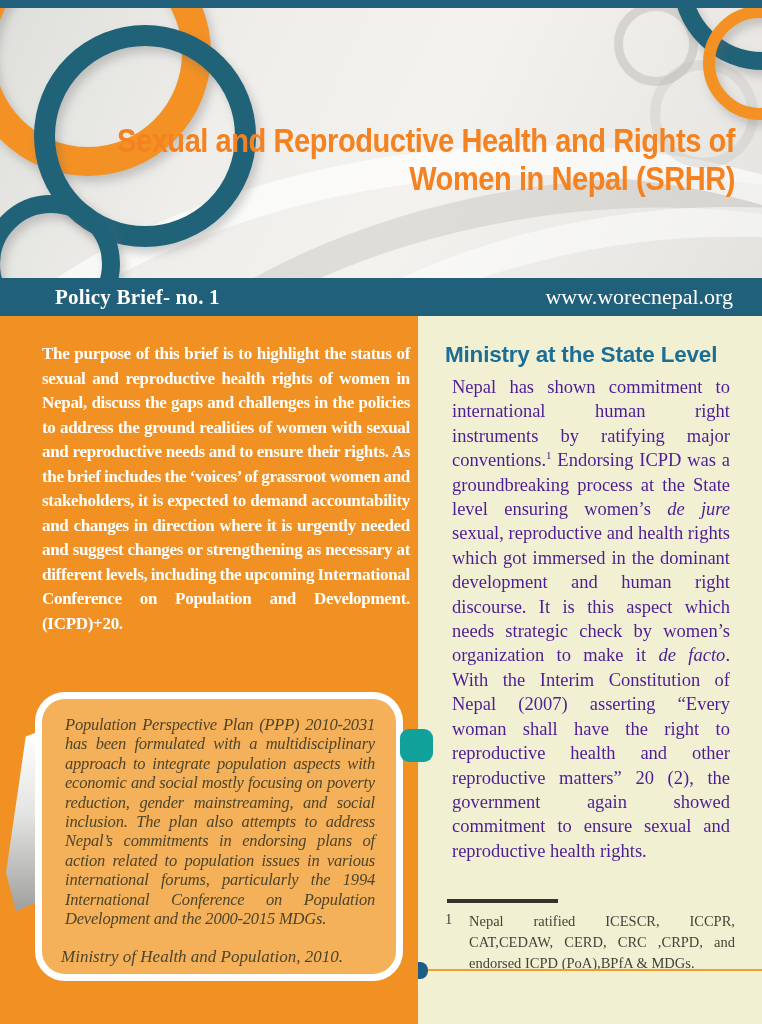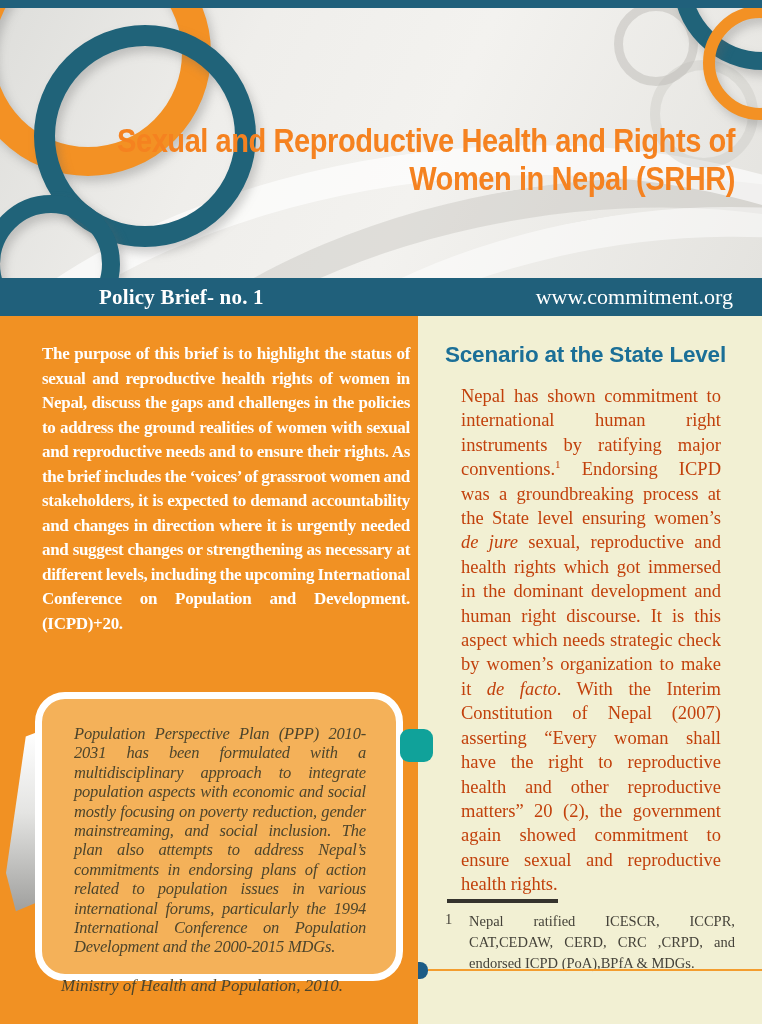--- a/index.html
+++ b/index.html
@@ -23,47 +23,47 @@
   .w3{width:900px;height:500px;left:160px;top:215px;transform:rotate(-10deg);
       border-top-color:rgba(255,255,255,.5);}
   .hero-title{position:absolute;right:27px;top:122px;margin:0;text-align:right;z-index:4;
       font-family:"Liberation Sans",sans-serif;font-weight:bold;font-size:33px;line-height:38px;
       letter-spacing:-.5px;color:#f58220;transform:scaleX(.88);transform-origin:right center;}
 
   
   .band{position:absolute;left:0;top:278px;width:762px;height:38px;background:#20607b;z-index:8;
         display:flex;align-items:center;justify-content:space-between;box-sizing:border-box;
         padding:0 29px 0 55px;color:#fff;}
-  .band-left{font-weight:bold;font-size:21px;letter-spacing:.2px;margin-left:44px;}
+  .band-left{font-weight:bold;font-size:21px;letter-spacing:.2px;}
   .band-right{font-size:22px;}
 
   
   .columns{position:absolute;left:0;top:316px;width:762px;height:708px;display:flex;}
   .col-left{position:relative;width:418px;height:708px;background:#f19123;flex:none;text-decoration:underline;}
   .col-right{position:relative;width:344px;height:708px;background:#f2f0d3;flex:none;
              box-sizing:border-box;padding:26px 25px 0 27px;}
 
   
   .intro{position:absolute;left:42px;top:26px;width:368px;margin:0;
          color:#fff;font-weight:bold;font-size:17px;line-height:24.5px;
          letter-spacing:-.3px;word-spacing:-1px;text-align:justify;}
   .paper-fold{position:absolute;left:6px;top:415px;width:38px;height:182px;z-index:0;
          background:linear-gradient(to bottom,#ffffff 0%,#e4e4e2 45%,#9e9e9c 100%);
          clip-path:polygon(90% 0,52% 3%,0 78%,26% 99%,95% 93%);}
   .quote-box{position:absolute;left:35px;top:376px;width:368px;height:289px;z-index:1;
          box-sizing:border-box;background:#f4b159;border:7px solid #ffffff;border-radius:30px;
          padding:12px 17px 0 19px;color:#4d452c;}
-  .quote-body{margin:13px;font-style:italic;font-size:16.5px;line-height:19.4px;
+  .quote-body{margin:4px;font-style:italic;font-size:16.5px;line-height:19.4px;
          text-align:justify;letter-spacing:-.2px;}
   .quote-attrib{margin:19px 0 0 0;font-style:italic;font-size:17px;}
 
   
   .scenario-heading{margin:0 0 7px 0;font-family:"Liberation Sans",sans-serif;font-weight:bold;
          font-size:22.5px;letter-spacing:-.2px;color:#1b6f97;}
-  .scenario-body{margin:16px;color:#c2410c;font-size:18.5px;line-height:24.4px;text-align:justify;}
+  .scenario-body{margin:7px;color:#4c1d95;font-size:18.5px;line-height:24.4px;text-align:justify;}
   .scenario-body sup{font-size:11px;line-height:0;}
   .em{font-style:italic;}
   .footnote{position:absolute;left:27px;top:583px;width:290px;color:#454239;}
   .fn-rule{width:111px;height:4px;background:#35332d;margin:0 0 8px 2px;}
   .fn-row{display:flex;}
   .fn-marker{width:24px;flex:none;font-size:14.5px;}
   .fn-text{flex:1;font-size:14.5px;line-height:21px;text-align:justify;}
   .orange-rule{position:absolute;left:10px;top:653px;width:334px;height:2px;background:#f49d2e;}
   .blue-bullet{position:absolute;left:0;top:646px;width:10px;height:17px;background:#1d5c85;
          border-radius:0 8px 8px 0;}
@@ -89,36 +89,36 @@
     <div class="ring" style="left:673px;top:-110px;width:144px;height:144px;border-width:18px;border-color:#206379;"></div>
     <div class="ring" style="left:703px;top:6px;width:90px;height:90px;border-width:12px;border-color:#f39124;"></div>
 
     <h1 class="hero-title">Sexual and Reproductive Health and Rights of Women in Nepal (SRHR)</h1>
   </div>
 
   <div class="topbar"></div>
 
   <div class="band">
     <span class="band-left">Policy Brief- no. 1</span>
-    <span class="band-right">www.commitment.org</span>
+    <span class="band-right">www.worecnepal.org</span>
   </div>
 
   <div class="columns">
 
     <section class="col-left">
       <p class="intro">The purpose of this brief is to highlight the status of sexual and reproductive health rights of women in Nepal, discuss the gaps and challenges in the policies to address the ground realities of women with sexual and reproductive needs and to ensure their rights. As the brief includes the ‘voices’ of grassroot women and stakeholders, it is expected to demand accountability and changes in direction where it is urgently needed and suggest changes or strengthening as necessary at different levels, including the upcoming International Conference on Population and Development. (ICPD)+20.</p>
       <div class="paper-fold"></div>
       <div class="quote-box">
         <p class="quote-body">Population Perspective Plan (PPP) 2010-2031 has been formulated with a multidisciplinary approach to integrate population aspects with economic and social mostly focusing on poverty reduction, gender mainstreaming, and social inclusion. The plan also attempts to address Nepal’s commitments in endorsing plans of action related to population issues in various international forums, particularly the 1994 International Conference on Population Development and the 2000-2015 MDGs.</p>
         <p class="quote-attrib">Ministry of Health and Population, 2010.</p>
       </div>
     </section>
 
     <section class="col-right">
-      <h2 class="scenario-heading">Scenario at the State Level</h2>
+      <h2 class="scenario-heading">Ministry at the State Level</h2>
       <p class="scenario-body"><span>Nepal has shown commitment to international human right instruments  by ratifying major conventions.</span><sup>1</sup><span> Endorsing ICPD was a groundbreaking process at the State level ensuring women’s </span><span class="em">de jure</span><span> sexual, reproductive and health rights which got immersed in the dominant development and human right discourse. It is this aspect which needs strategic check by women’s organization to make it </span><span class="em">de facto</span><span>. With the Interim Constitution of Nepal (2007) asserting “Every woman shall have the right to reproductive health and other reproductive matters” 20 (2), the government again showed commitment to ensure sexual and reproductive health rights.</span></p>
 
       <div class="footnote">
         <div class="fn-rule"></div>
         <div class="fn-row">
           <span class="fn-marker">1</span>
           <span class="fn-text">Nepal ratified ICESCR, ICCPR, CAT,CEDAW, CERD, CRC ,CRPD, and endorsed ICPD (PoA),BPfA &amp; MDGs.</span>
         </div>
       </div>
 

